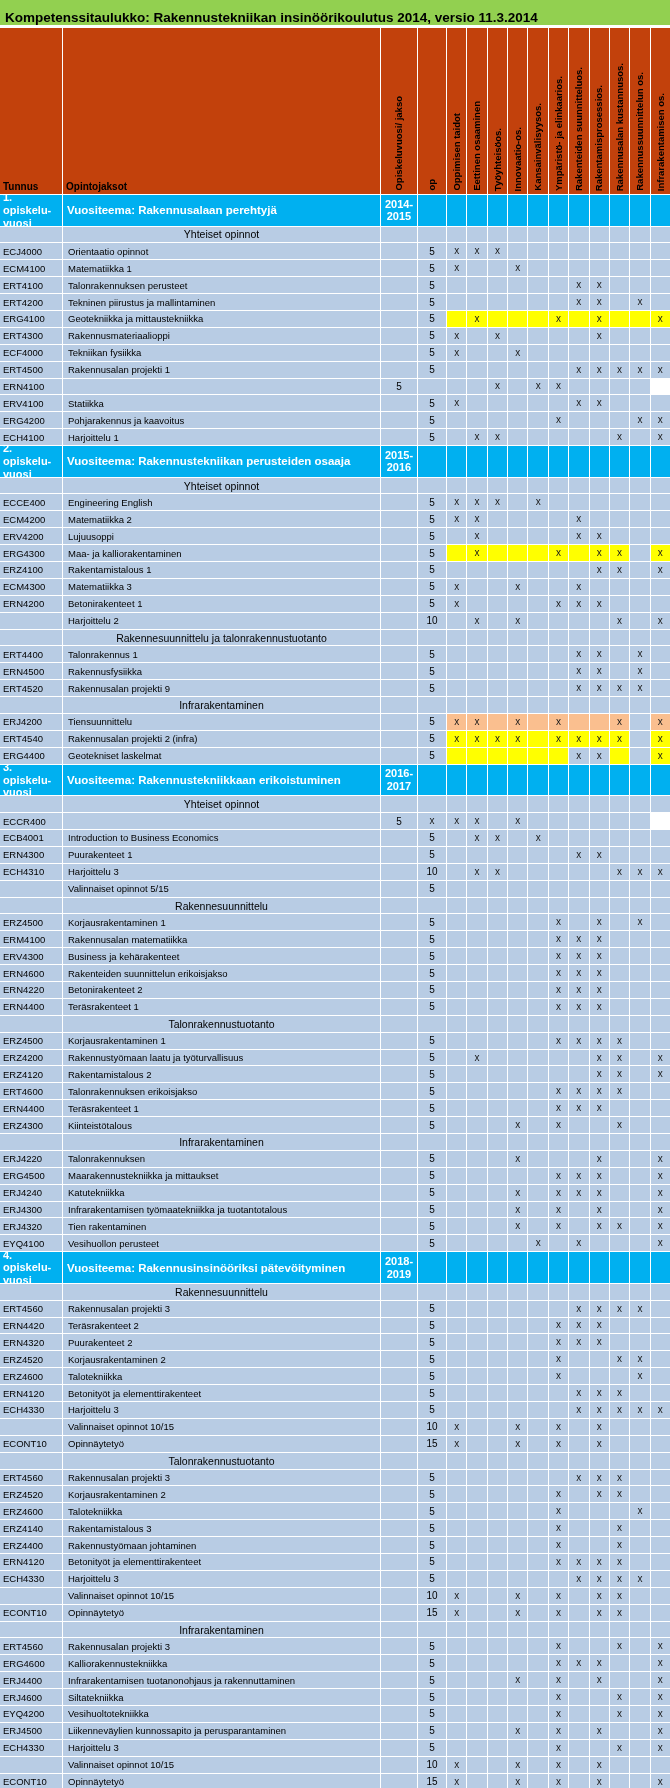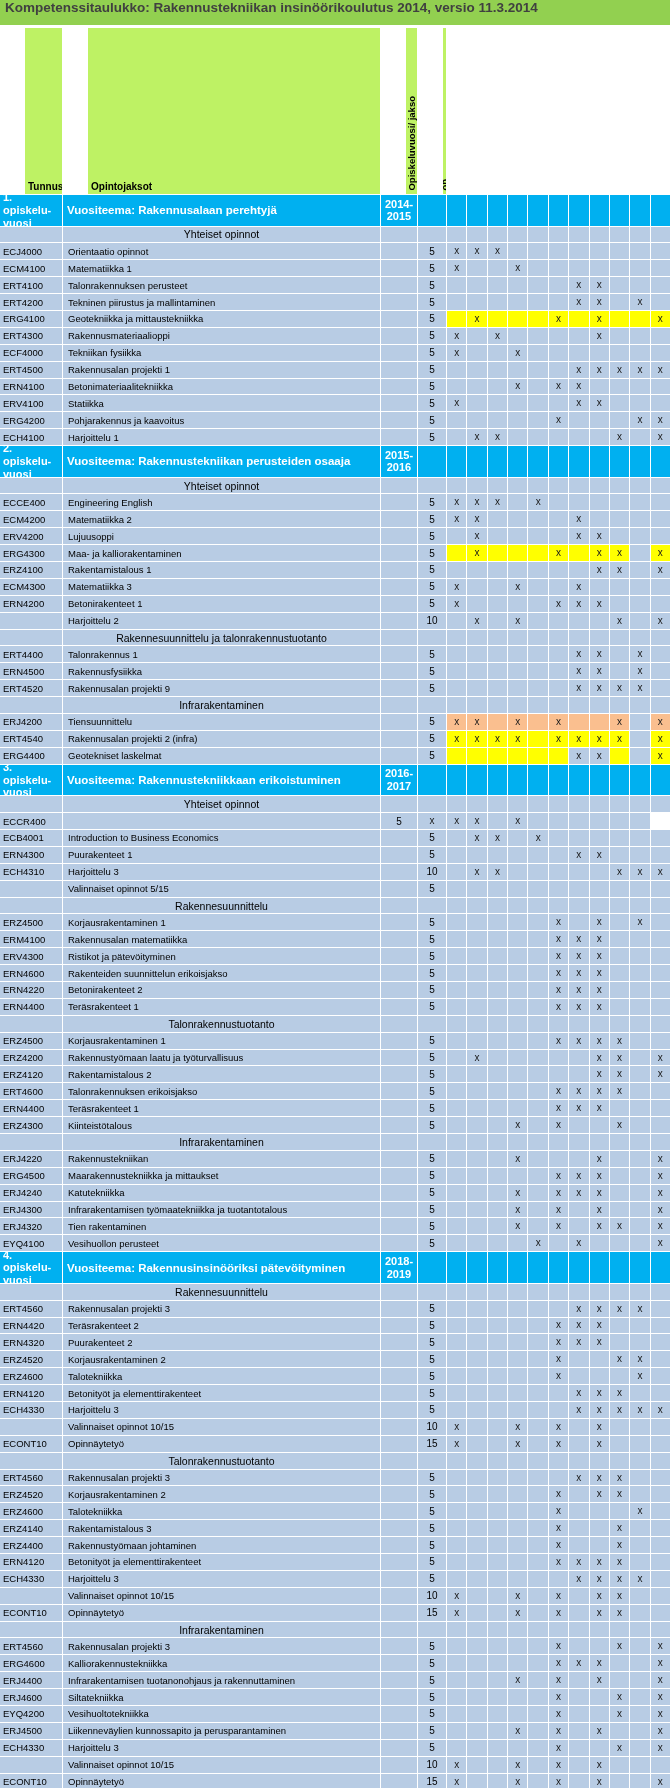--- a/index.html
+++ b/index.html
@@ -1,24 +1,24 @@
 <!DOCTYPE html>
 <html><head>
 <meta charset="utf-8">
 <style>
   html,body{margin:0;padding:0;background:#fff;}
   body{width:670px;font-family:"Liberation Sans",sans-serif;-webkit-font-smoothing:antialiased;}
   .sheet{width:670px;background:#fff;}
   .titlebar{height:28px;background:#92D050;border-bottom:3px solid #fff;box-sizing:border-box;
-    display:flex;align-items:flex-start;padding-left:5px;color:#404040;font-weight:bold;font-size:13.5px;}
+    display:flex;align-items:flex-end;padding-left:5px;color:#000000;font-weight:bold;font-size:13.5px;}
   .grid{display:grid;grid-template-columns:62px 317px 36px 28px repeat(11,1fr);
     column-gap:1px;background:#fff;border-bottom:1px solid #fff;box-sizing:border-box;width:670px;}
   .colheader{height:167px;}
   .cell{background:#B8CCE4;overflow:hidden;display:flex;align-items:center;box-sizing:border-box;}
-  .hcell{background:#bef264;margin-left:25px;}
+  .hcell{background:#c2410c;}
   .corner{align-items:flex-end;padding:0 0 2px 3px;font-weight:bold;font-size:10px;color:#000;}
   .rcell{justify-content:center;align-items:flex-end;padding-bottom:3px;}
   .rot{writing-mode:vertical-rl;transform:rotate(180deg);white-space:nowrap;
     font-weight:bold;font-size:9.5px;color:#000;line-height:1;}
   .secrow .cell{background:#00B0F0;color:#fff;font-weight:bold;}
   .secrow{height:31.5px;}
   .row{height:16.9px;}
   .seclabel{font-size:11px;line-height:1.15;white-space:pre-line;padding-left:3px;align-items:center;}
   .sectheme{font-size:11.5px;padding-left:4px;}
   .secyears{font-size:11px;line-height:1.15;white-space:pre-line;justify-content:center;text-align:center;}
@@ -295,21 +295,20 @@
         </div>
         <div class="cell xcell">
           <div class="xmark">x</div>
         </div>
         <div class="cell xcell">
           <div class="xmark">x</div>
         </div>
       </div>
       <div class="grid row">
         <div class="cell code">ERN4100</div>
-        <div class="cell cname">Betonimateriaalitekniikka</div>
         <div class="cell"></div>
         <div class="cell opv">5</div>
         <div class="cell xcell"></div>
         <div class="cell xcell"></div>
         <div class="cell xcell"></div>
         <div class="cell xcell">
           <div class="xmark">x</div>
         </div>
         <div class="cell xcell"></div>
         <div class="cell xcell">
@@ -1022,21 +1021,21 @@
         </div>
         <div class="cell xcell">
           <div class="xmark">x</div>
         </div>
         <div class="cell xcell"></div>
         <div class="cell xcell"></div>
         <div class="cell xcell"></div>
       </div>
       <div class="grid row">
         <div class="cell code">ERV4300</div>
-        <div class="cell cname">Ristikot ja pätevöityminen</div>
+        <div class="cell cname">Business ja kehärakenteet</div>
         <div class="cell"></div>
         <div class="cell opv">5</div>
         <div class="cell xcell"></div>
         <div class="cell xcell"></div>
         <div class="cell xcell"></div>
         <div class="cell xcell"></div>
         <div class="cell xcell"></div>
         <div class="cell xcell">
           <div class="xmark">x</div>
         </div>
@@ -1292,21 +1291,21 @@
         <div class="cell"></div>
         <div class="cell"></div>
         <div class="cell"></div>
         <div class="cell"></div>
         <div class="cell"></div>
         <div class="cell"></div>
         <div class="cell"></div>
       </div>
       <div class="grid row">
         <div class="cell code">ERJ4220</div>
-        <div class="cell cname">Rakennustekniikan</div>
+        <div class="cell cname">Talonrakennuksen</div>
         <div class="cell"></div>
         <div class="cell opv">5</div>
         <div class="cell xcell"></div>
         <div class="cell xcell"></div>
         <div class="cell xcell"></div>
         <div class="cell xcell">
           <div class="xmark">x</div>
         </div>
         <div class="cell xcell"></div>
         <div class="cell xcell"></div>

